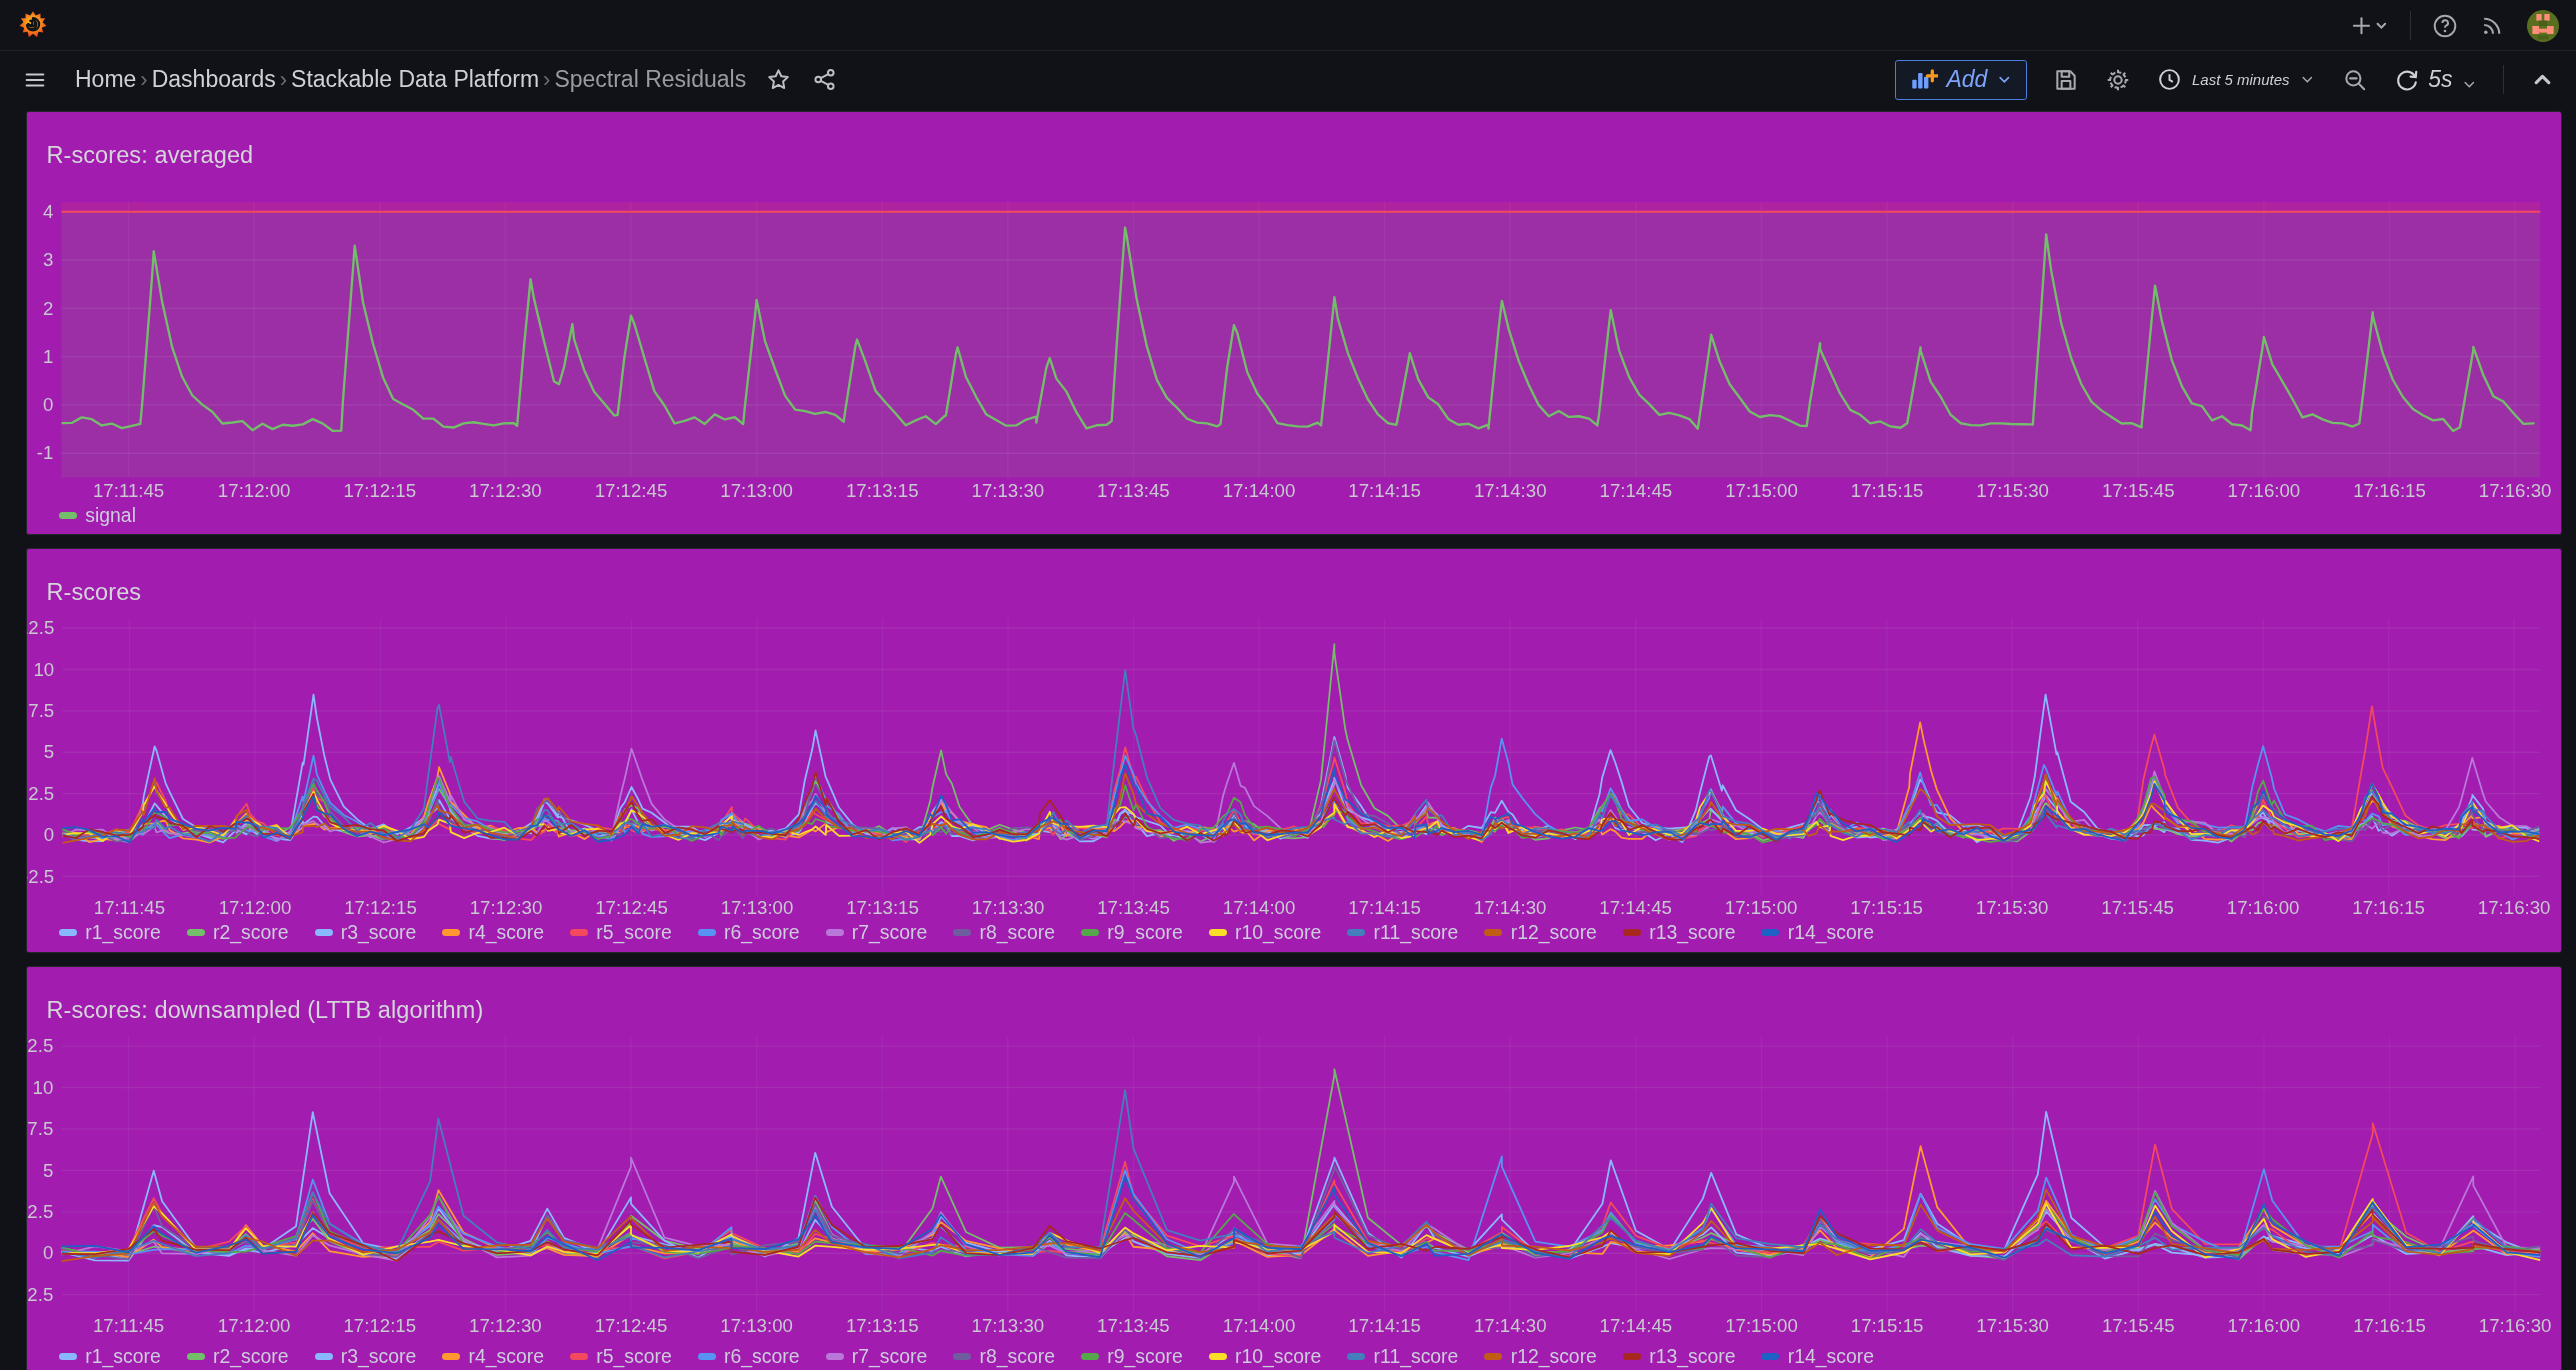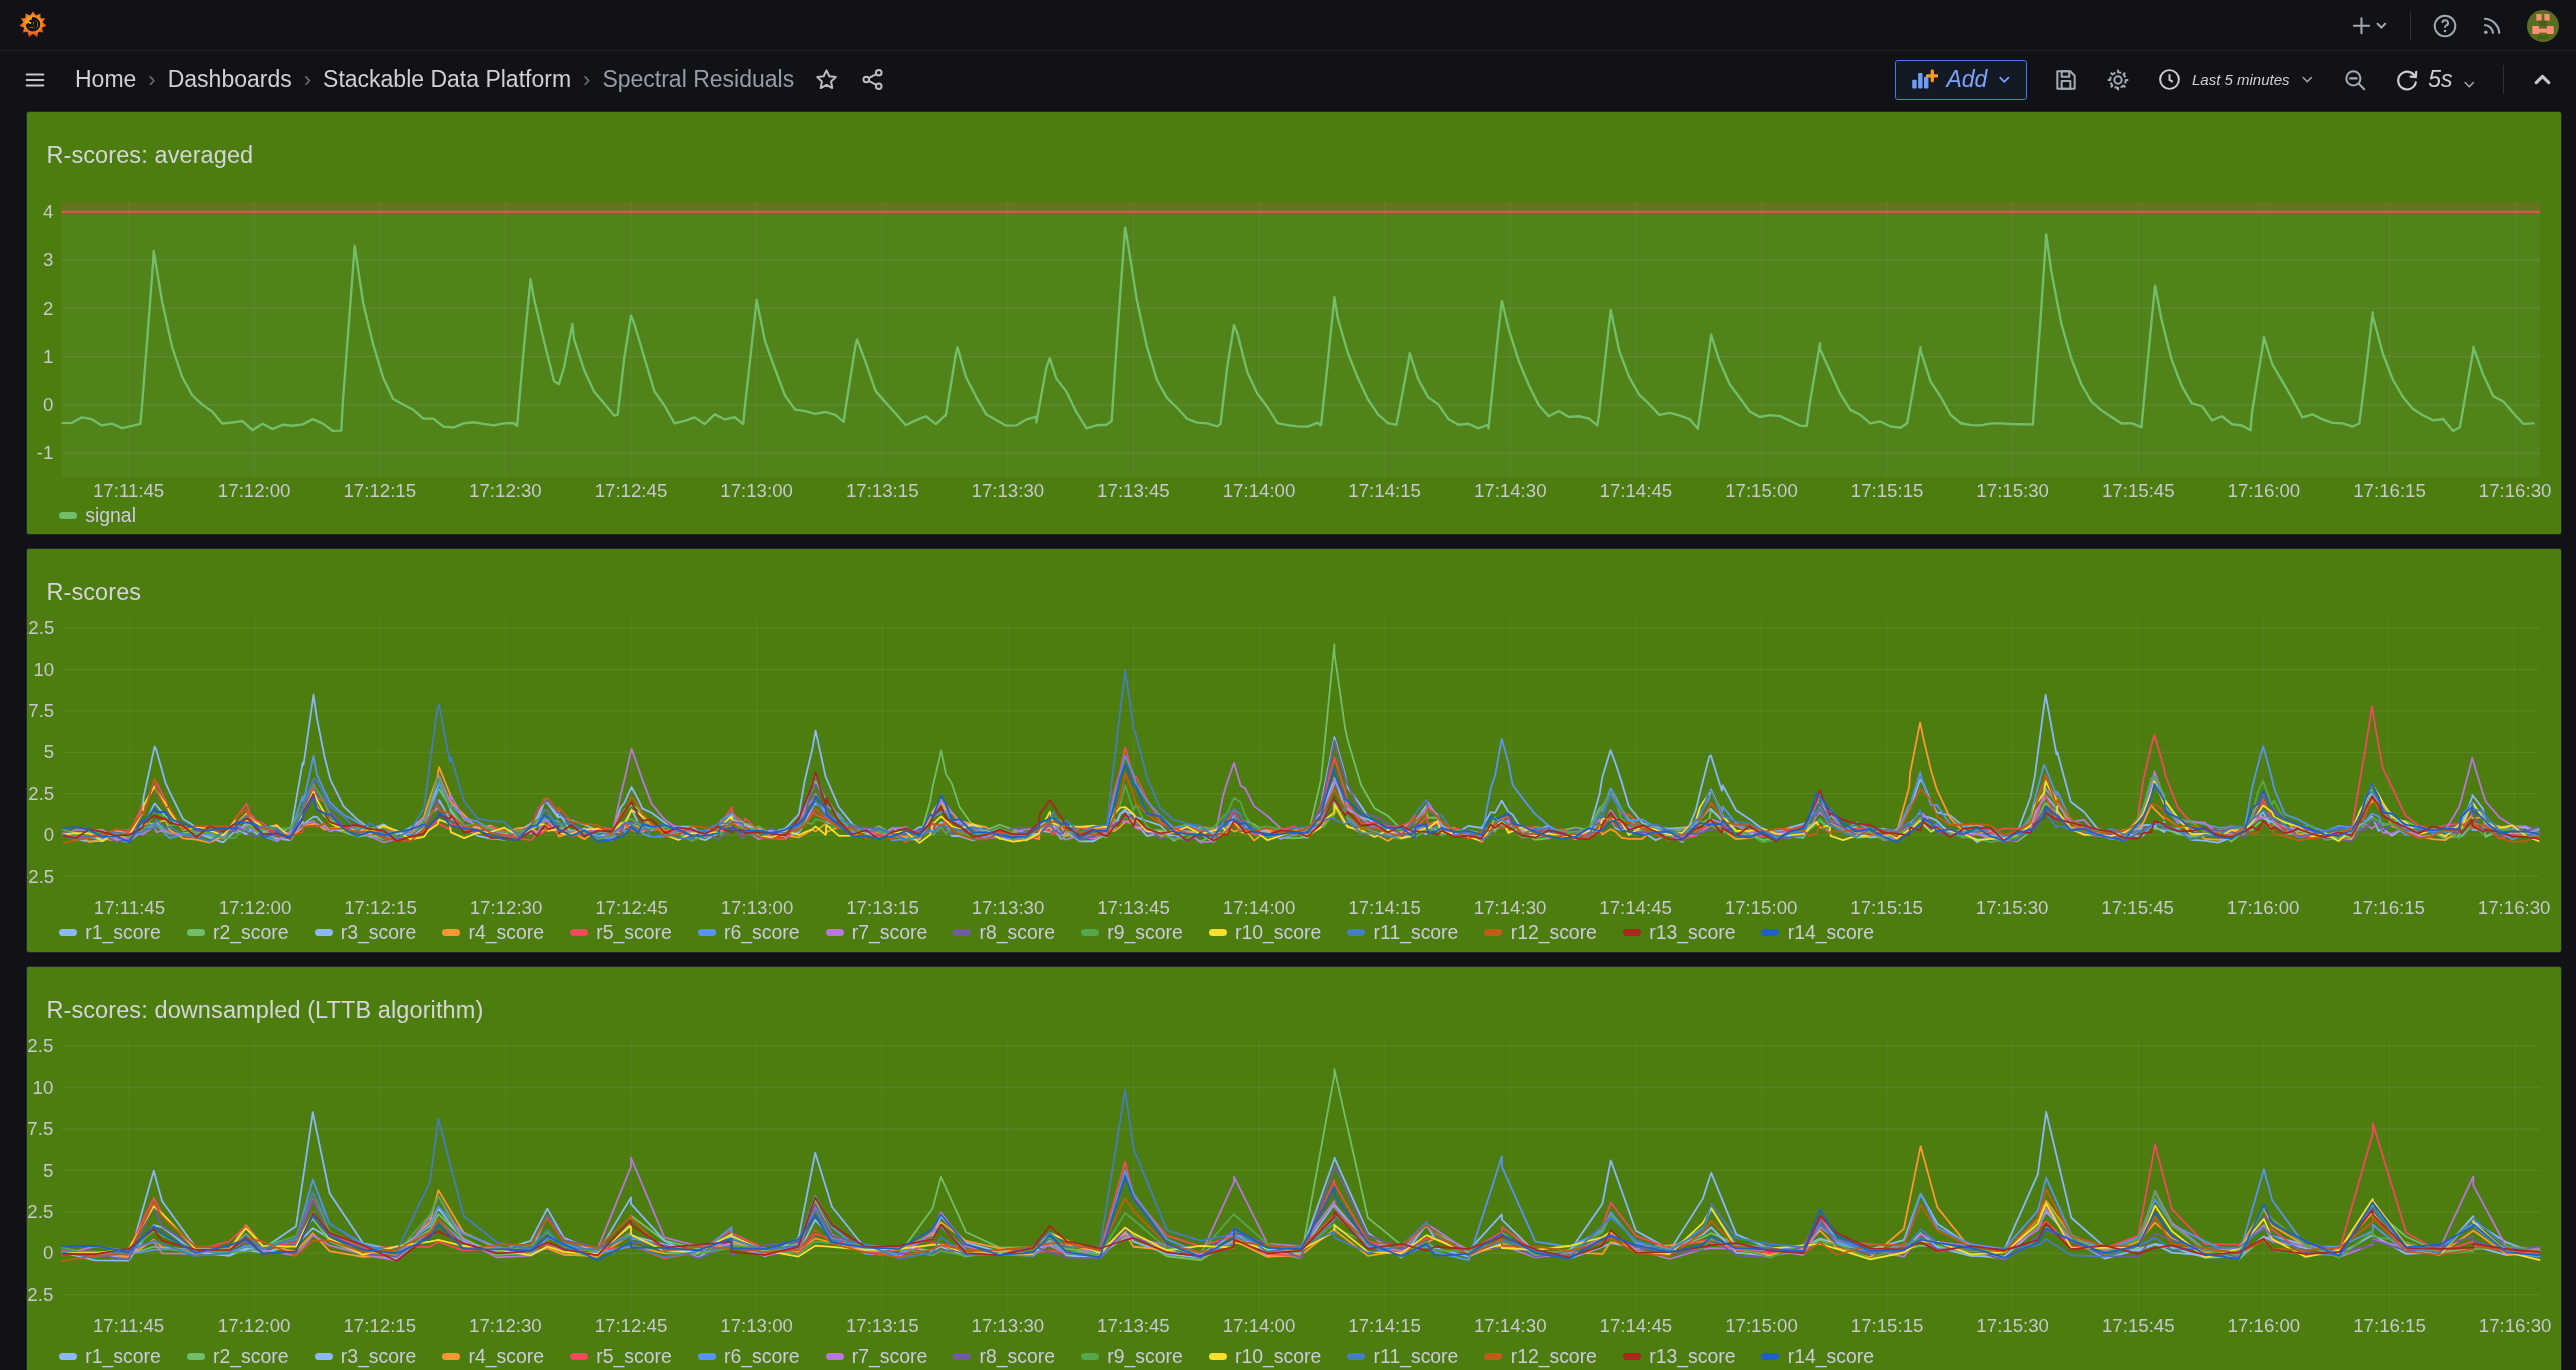--- a/index.html
+++ b/index.html
@@ -23,34 +23,34 @@
     display:flex; align-items:center; gap:22px; color:#a6a8af; }
   .vdiv { width:0.7px; height:29px; background:#2e2f35; }
   .icon { display:inline-flex; align-items:center; justify-content:center; color:inherit; }
   .clickable { cursor:pointer; }
   .avatar { width:32px; height:32px; border-radius:50%; overflow:hidden; cursor:pointer; }
 
   
   .subnav { position:absolute; left:0; top:51px; width:100%; height:57px;
     display:flex; align-items:center; padding:0 21px; background:#111217; z-index:4; }
   .burger { margin-right:26px; color:#c7c8ce; }
-  .crumbs { display:flex; align-items:center; gap:12px; font-size:23px; }
+  .crumbs { display:flex; align-items:center; gap:4px; font-size:23px; }
   .crumb { color:#d0d1d6; cursor:pointer; white-space:nowrap; }
   .crumb.current { color:#9a9ca4; cursor:default; }
   .crumb-sep { color:#6c6e76; font-size:22px; }
   .crumb-icons { display:flex; align-items:center; gap:21px; margin-left:19.4px; color:#bdbec4; }
   .subnav-right { margin-left:auto; display:flex; align-items:center; gap:26px; color:#a6a8af;font-style:italic; }
   .add-btn { display:flex; align-items:center; gap:8.3px; height:40px; padding:0 14px;
     border:1.4px solid #4a7edd; border-radius:2.8px; color:#7da3f8; font-size:23px;
     font-weight:500; cursor:pointer; background:rgba(61,113,217,0.08); }
   .timepick { display:flex; align-items:center; gap:9.7px; font-size:15px; color:#cfd0d6; cursor:pointer; }
   .refresh-group { display:flex; align-items:flex-end; gap:8.3px; font-size:23px; color:#cfd0d6; cursor:pointer; }
 
   
-  .panel { position:absolute; left:26px; width:2536px; background:#4d7c0f;
+  .panel { position:absolute; left:26px; width:2536px; background:#a21caf;
     border:0.7px solid #24262c; border-radius:2.8px; overflow:hidden;text-align:center; }
   .panel h2 { position:absolute; left:19.4px; top:30px; font-size:23.5px; font-weight:500;
     color:#d5d6da; letter-spacing:0.1px; }
   .chart { position:absolute; left:0; top:0; }
   .legend { position:absolute; left:32px; display:flex; flex-wrap:nowrap; gap:26px;
     align-items:center; }
   .legend-item { display:flex; align-items:center; gap:8.3px; cursor:pointer; }
   .legend-swatch { width:18px; height:7px; border-radius:3.5px; }
   .legend-label { font-size:19.4px; color:#ccccdc; white-space:nowrap; }
 </style>

